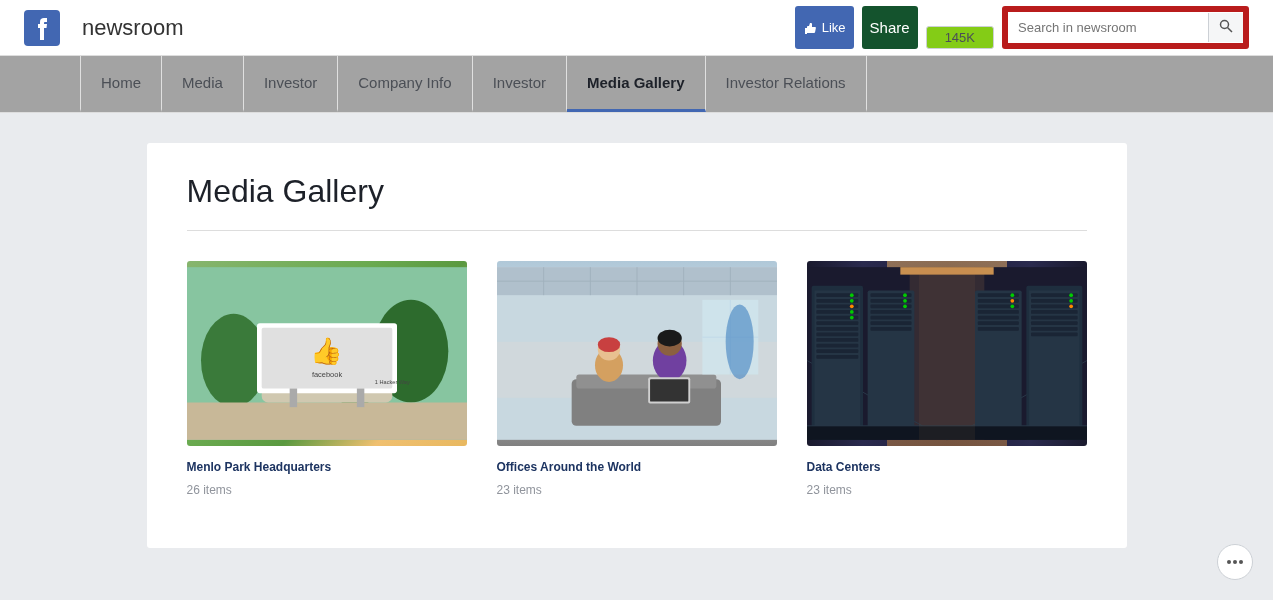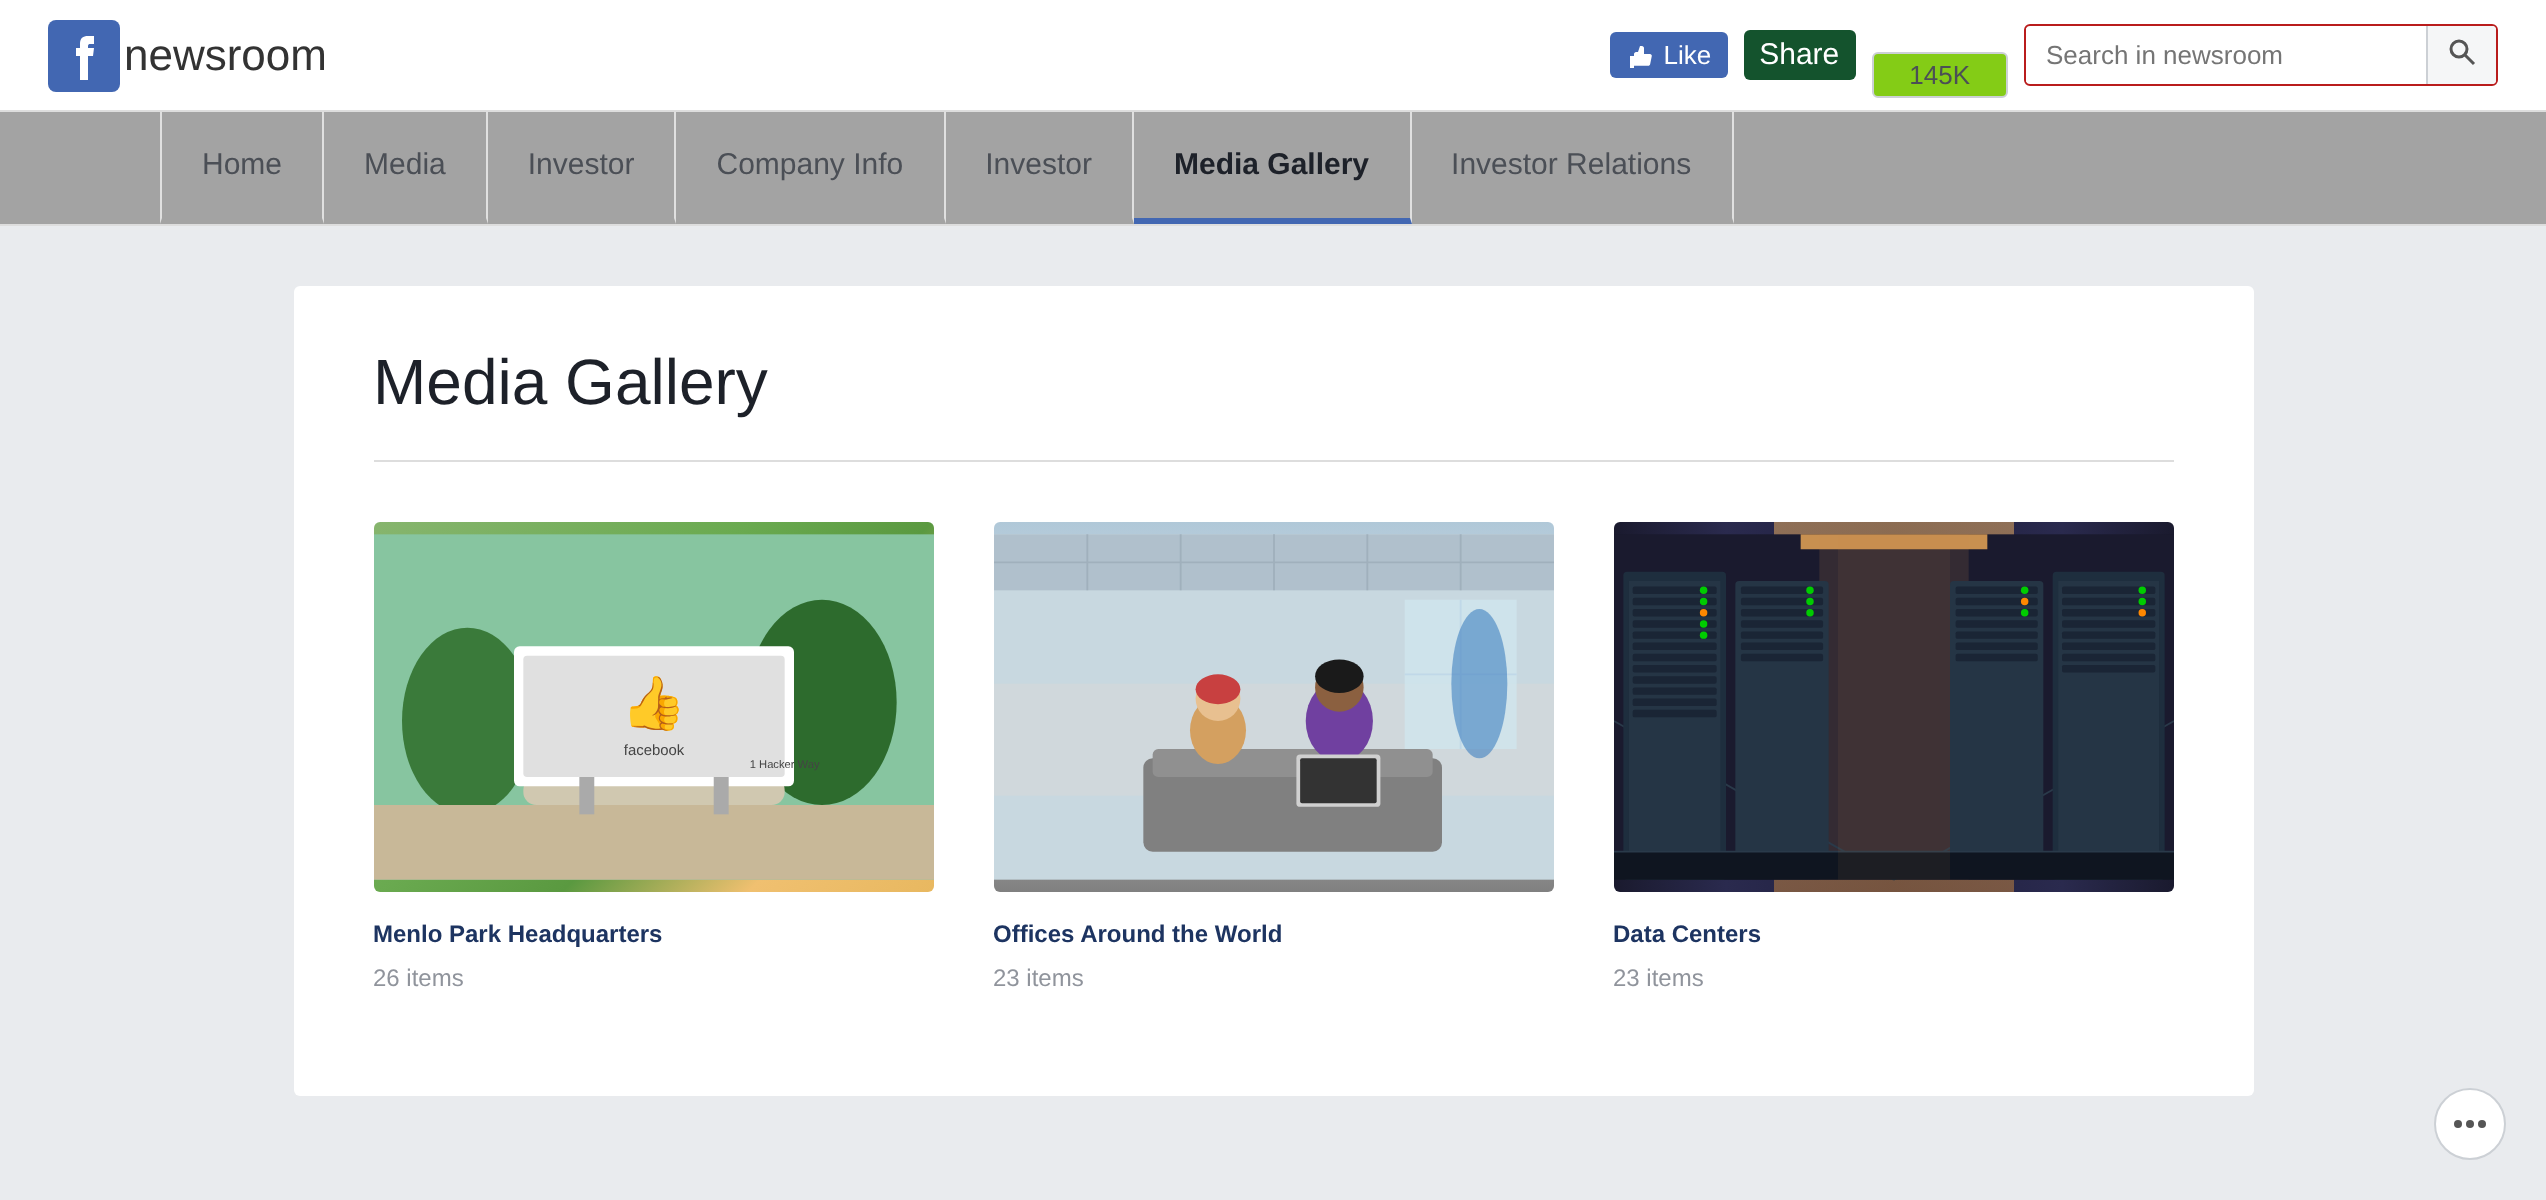--- a/index.html
+++ b/index.html
@@ -11,34 +11,33 @@
       display: flex;
       align-items: center;
       justify-content: space-between;
       padding: 0 24px;
       height: 56px;
       border-bottom: 1px solid #ddd;
     }
     .header-left {
       display: flex;
       align-items: center;
-      gap: 2px;
+      gap: 22px;
     }
     .fb-logo {
       width: 36px;
       height: 36px;
     }
     .newsroom-text {
       font-size: 22px;
       color: #333;
       font-weight: 400;
     }
     .header-right {
       display: flex;
-      align-items: center;
       gap: 8px;
     }
     .fb-like-btn {
       display: flex;
       align-items: center;
       background: #4267b2;
       color: #fff;
       border: none;
       border-radius: 3px;
       padding: 4px 8px;
@@ -62,21 +61,21 @@
       border: 1px solid #ccd0d5;
       border-radius: 3px;
       padding: 3px 18px;
       font-size: 13px;
       color: #4b4f56;
       margin-top: 20px;
     }
     .search-container {
       display: flex;
       align-items: center;
-      border: 1px solid #b91c1c;
+      border: 6px solid #b91c1c;
       border-radius: 3px;
       overflow: hidden;
     }
     .search-input {
       border: none;
       outline: none;
       padding: 6px 10px;
       font-size: 13px;
       width: 200px;
       color: #666;

